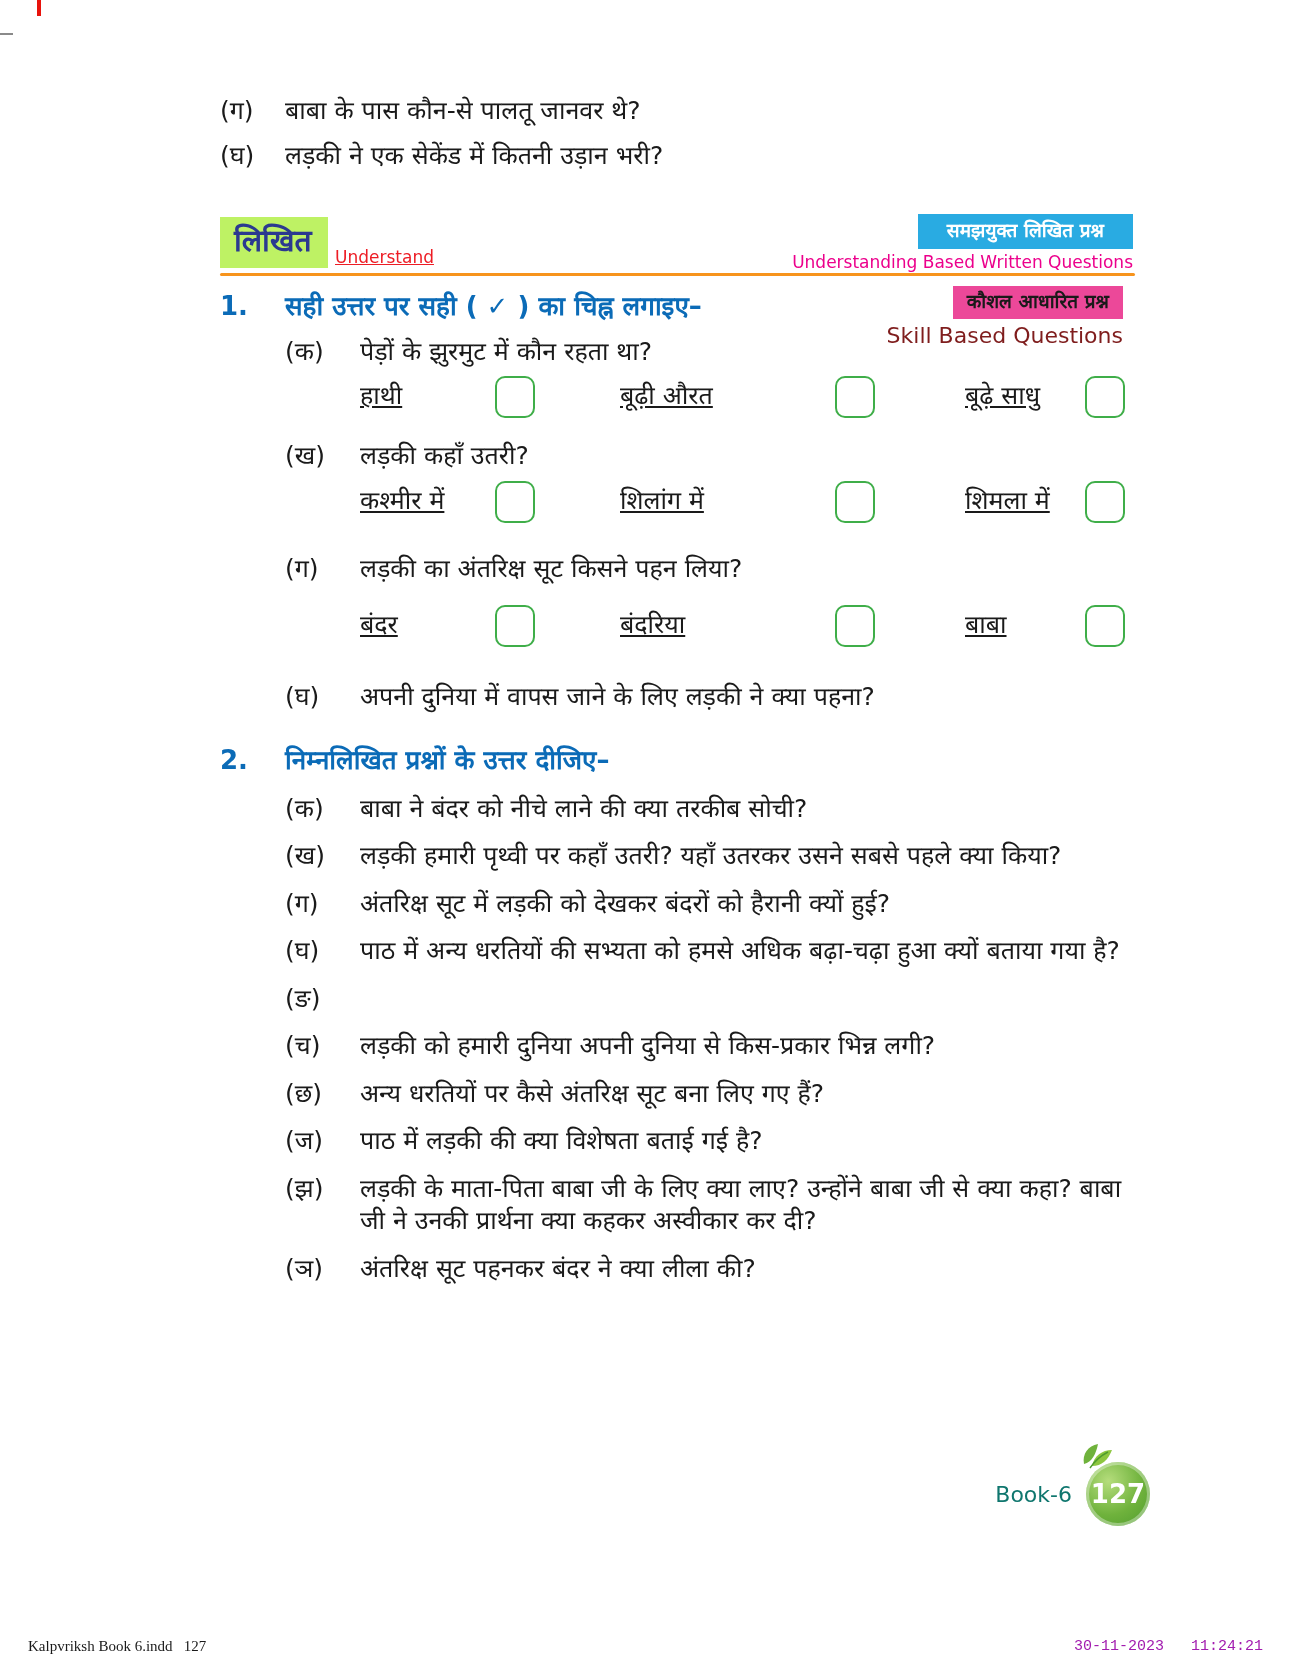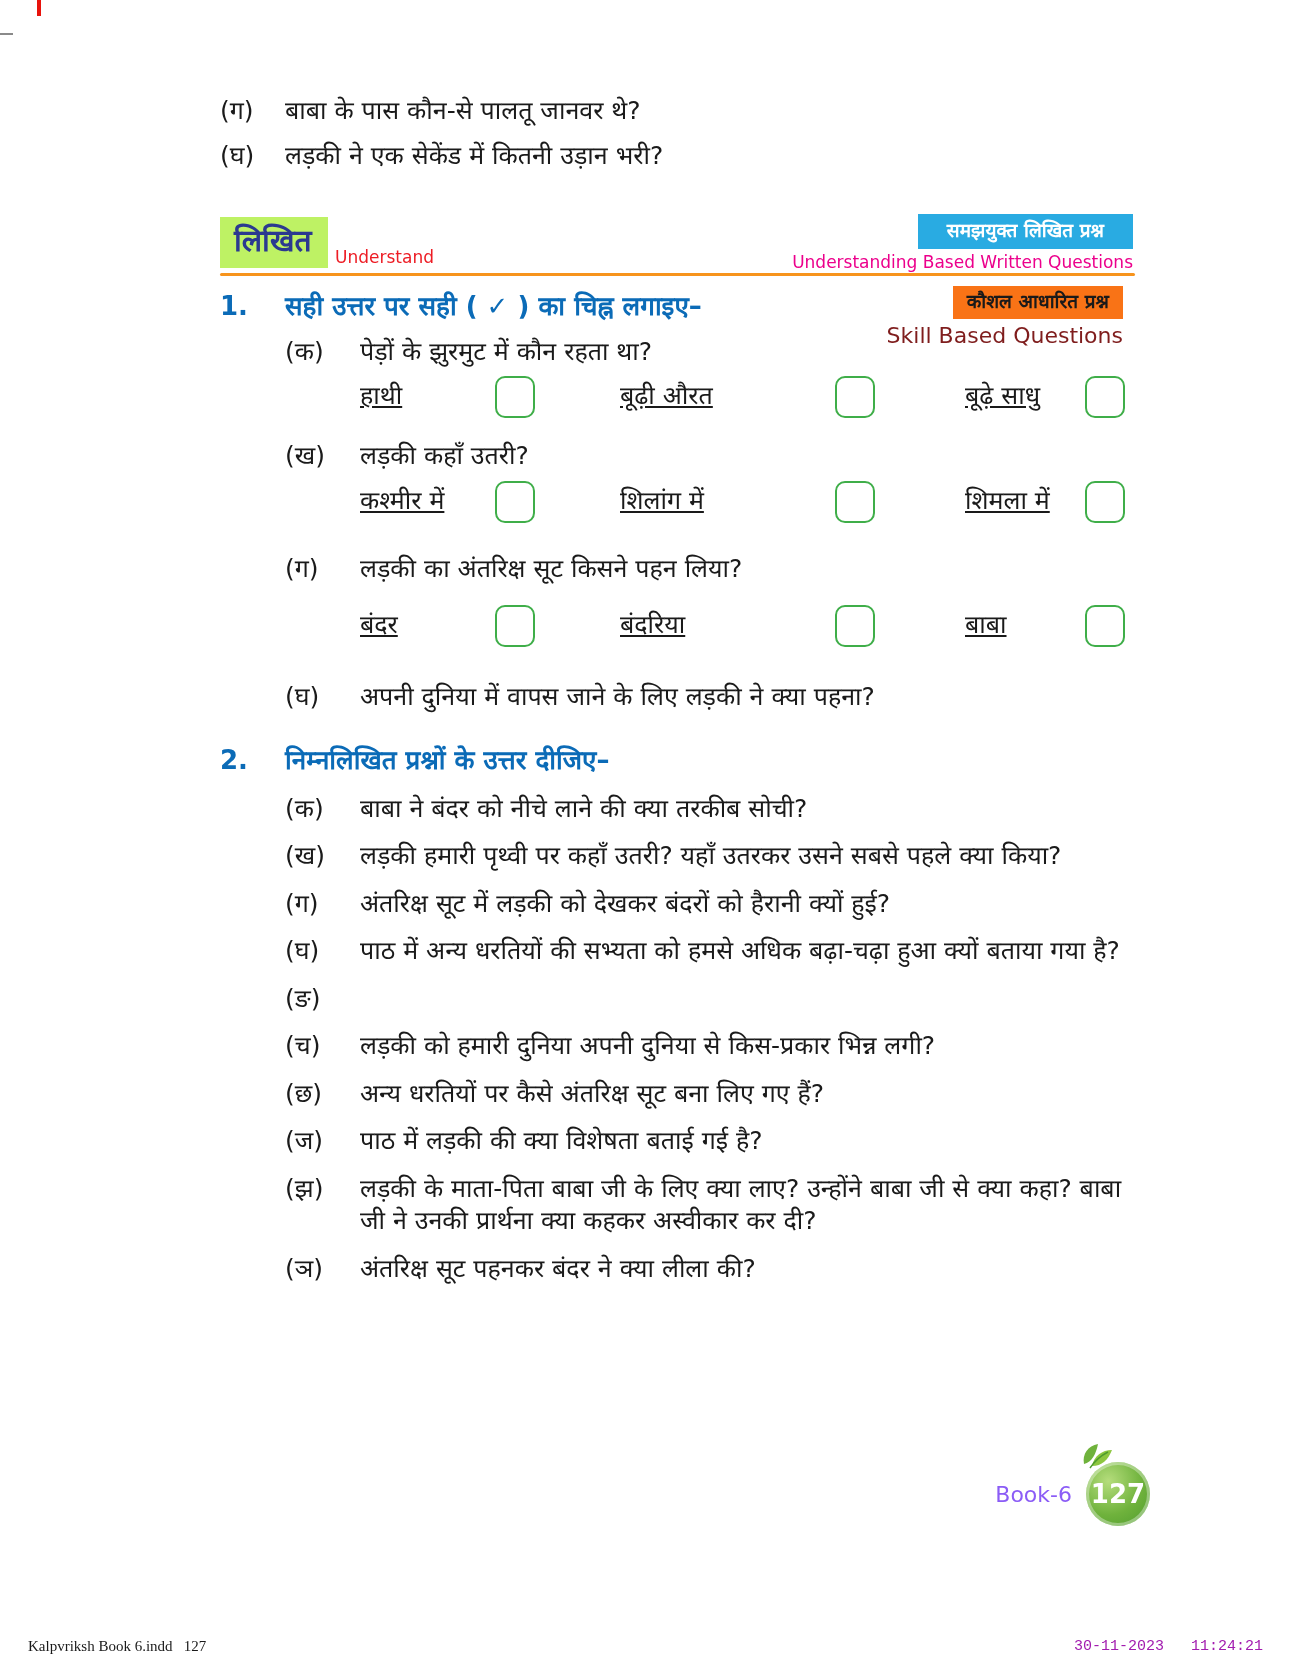--- a/index.html
+++ b/index.html
@@ -13,47 +13,47 @@
   .content { position:absolute; left:220px; top:95px; width:915px; color:#1a1a1a; font-size:25px; line-height:1.3; }
 
   .iq-row { display:flex; margin-bottom:12px; }
   .iq-label { width:65px; flex:none; }
   .iq-text { flex:1; }
 
   
   .sec-head { position:relative; height:62px; margin-top:42px; }
   .sec-title-box { position:absolute; left:0; top:3px; background:#bef264; padding:4px 16px 8px 14px; }
   .sec-title { font-size:30px; font-weight:bold; color:#2b3990; }
-  .understand { position:absolute; left:115px; top:32px; color:#ed1c24; font-size:17px; }
+  .understand { position:absolute; left:115px; top:32px; color:#ed1c24; font-size:17px;text-decoration:underline; }
   .sec-line { position:absolute; left:0; bottom:0; width:100%; height:3px; background:#f7941d; border-radius:2px; }
   .badge-blue { position:absolute; right:2px; top:0; background:#29abe2; color:#ffffff; font-size:19px; font-weight:bold; padding:4px 29px 6px; }
   .badge-blue-sub { position:absolute; right:2px; top:37px; color:#ec008c; font-size:17px; white-space:nowrap; }
 
   .q1-wrap { position:relative; margin-top:14px; }
-  .badge-yellow { position:absolute; right:12px; top:-4px; background:#f97316; color:#1a1a1a; font-size:19px; font-weight:bold; padding:3px 14px 5px; }
+  .badge-yellow { position:absolute; right:12px; top:-4px; background:#ec4899; color:#1a1a1a; font-size:19px; font-weight:bold; padding:3px 14px 5px; }
   .badge-yellow-sub { position:absolute; right:12px; top:32px; color:#7f1d1d; font-size:22px; white-space:nowrap; }
 
   .q-head { display:flex; }
   .q-num { width:65px; flex:none; color:#0b6bb7; font-weight:bold; font-size:26px; }
   .q-title { flex:1; color:#0b6bb7; font-weight:bold; font-size:26px; }
 
   .sub { display:flex; padding-left:65px; margin-top:12px; }
   .sub-label { width:75px; flex:none; }
   .sub-text { flex:1; }
 
   .opts { position:relative; height:52px; margin-top:8px; }
   .opt-label { position:absolute; top:4px; white-space:nowrap;text-decoration:underline; }
   .checkbox { position:absolute; top:0; width:40px; height:42px; border:2.5px solid #3fae49; border-radius:10px; background:#ffffff; display:inline-block; }
 
   .q2-wrap { margin-top:30px; }
   .q2-item { display:flex; padding-left:65px; margin-top:15px; }
 
   
   .pagefoot { position:absolute; right:158px; top:1462px; display:flex; align-items:center; gap:14px; }
-  .book-label { font-size:22px; color:#8b5cf6; }
+  .book-label { font-size:22px; color:#0f766e; }
   .page-circle { position:relative; width:64px; height:64px; border-radius:50%;
     background:radial-gradient(circle at 35% 30%, #b5dd7c, #6fb23c 55%, #4e9b2e);
     display:flex; align-items:center; justify-content:center;
     box-shadow: inset 0 0 0 3px rgba(255,255,255,0.35); }
   .page-num { color:#ffffff; font-weight:bold; font-size:26px; }
   .leaf { position:absolute; top:-20px; left:-8px; }
 
   .footer-left { position:absolute; left:28px; top:1638px; font-family:"Liberation Serif", serif; font-size:15px; color:#1a1a1a; white-space:pre; }
   .footer-right { position:absolute; right:45px; top:1638px; font-family:Liberation Mono, monospace; font-size:15px; color:#a21caf; white-space:pre; }
 </style>

